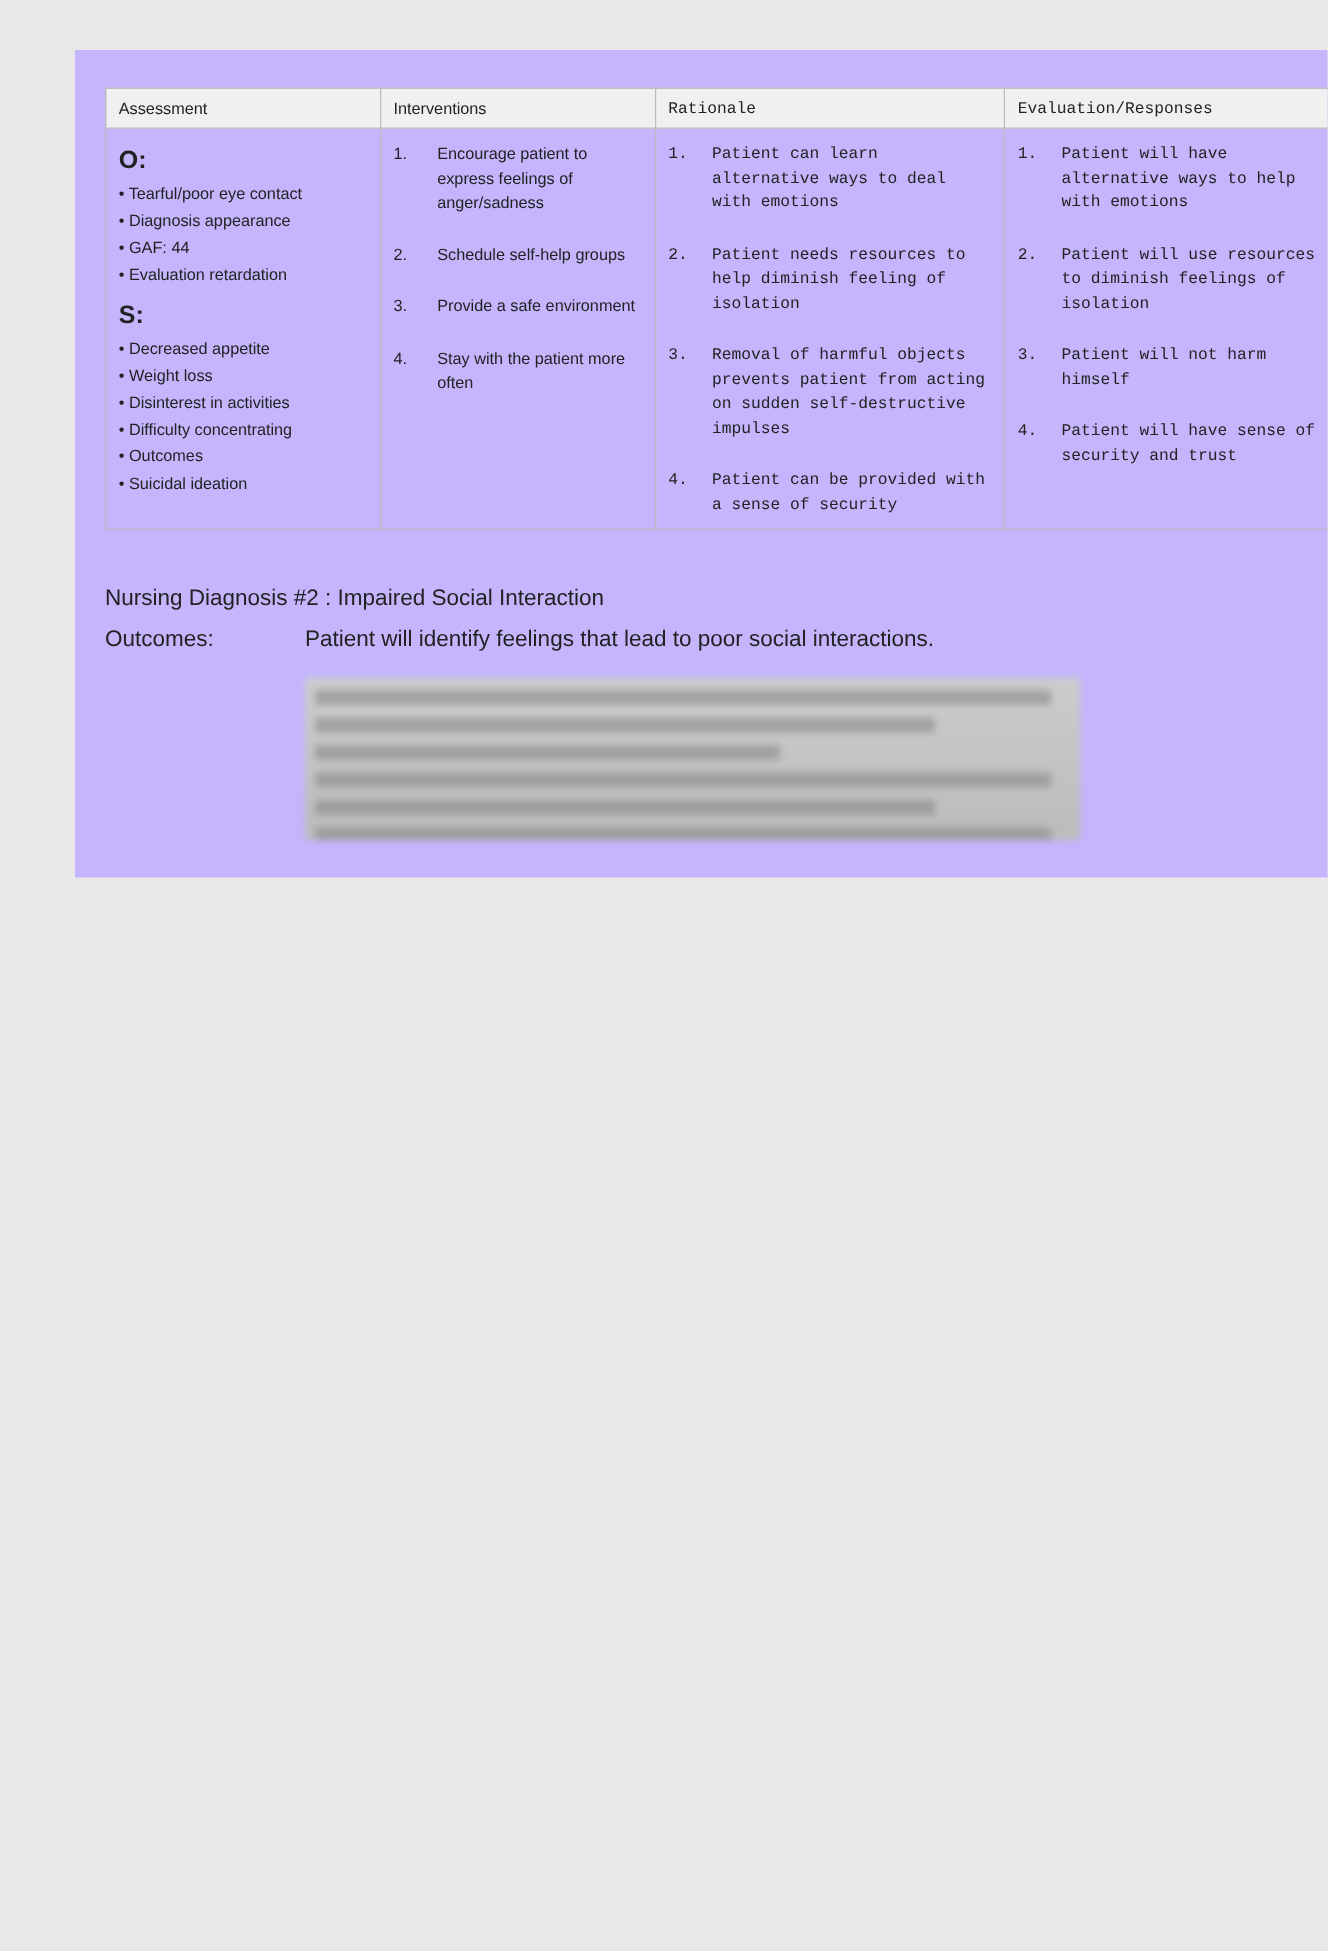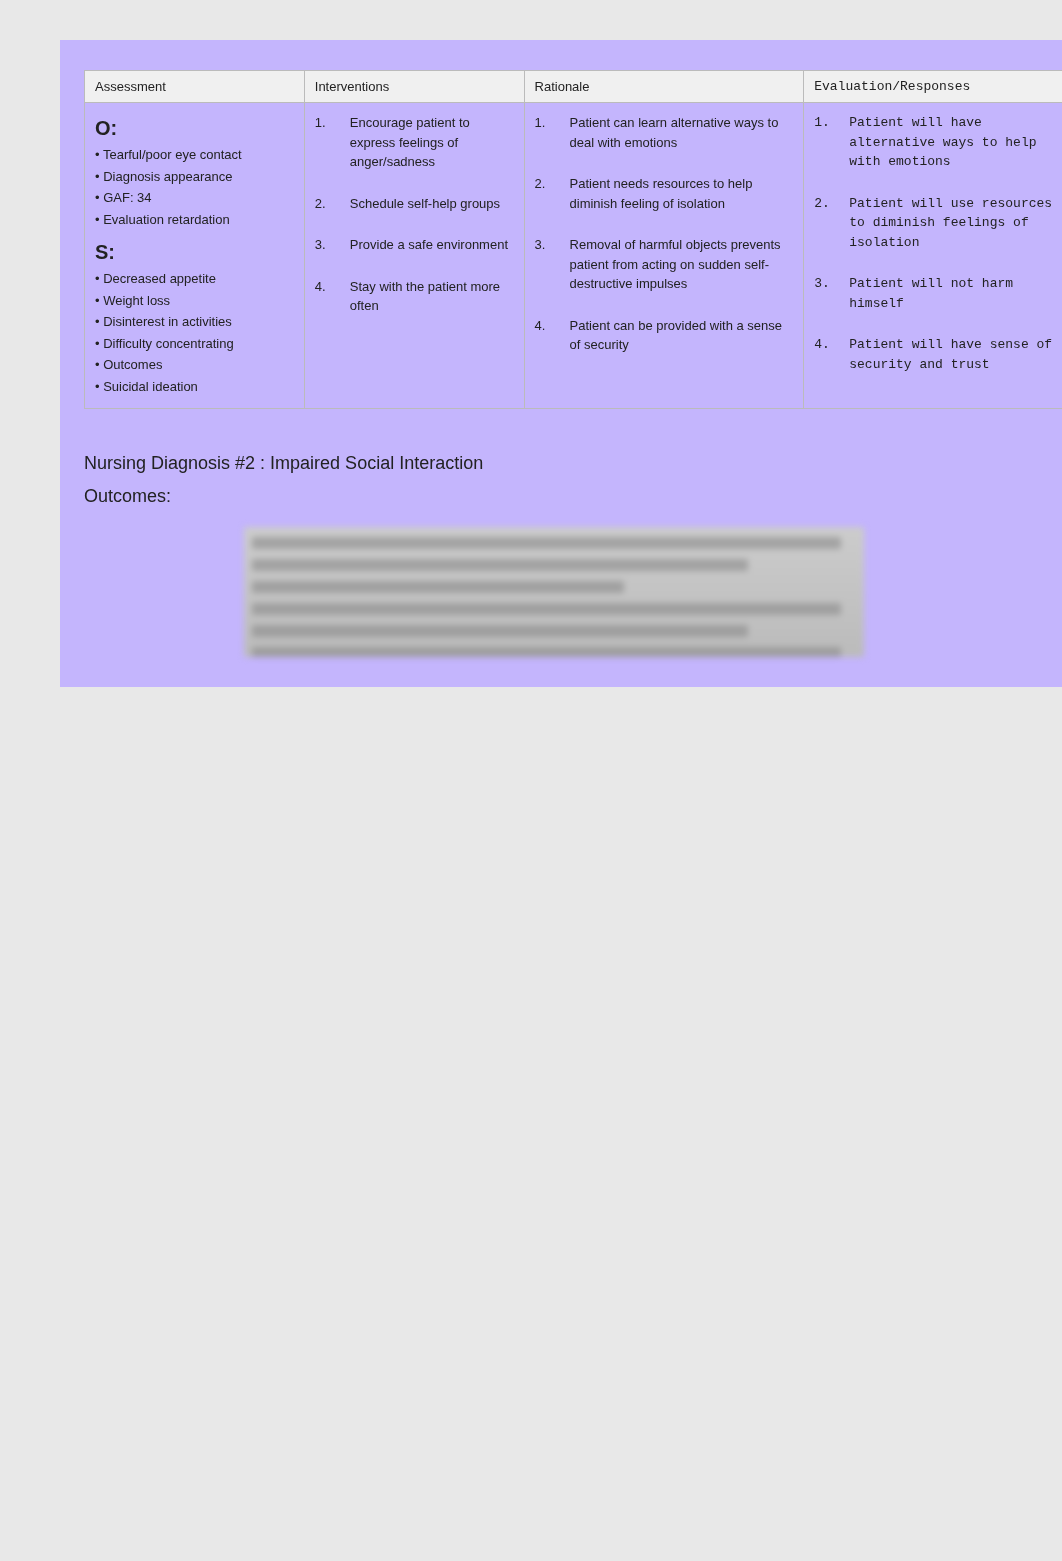--- a/index.html
+++ b/index.html
@@ -45,21 +45,21 @@
 
     .care-plan-table td {
       border: 1px solid #bbb;
       padding: 10px 10px;
       vertical-align: top;
       font-size: 13px;
     }
 
     .col-assessment { width: 22%; }
     .col-interventions { width: 22%; }
-    .col-rationale { width: 28%; }
+    .col-rationale { width: 28%; font-family: Liberation Mono, monospace; }
     .col-evaluation { width: 28%; font-family: Liberation Mono, monospace; }
 
     
     .assessment-content {
       line-height: 1.5;
     }
 
     .assessment-content .section-label {
       font-size: 20px;
       font-weight: bold;
@@ -176,21 +176,21 @@
       </tr>
     </thead>
     <tbody>
       <tr>
 
         <td class="col-assessment">
           <div class="assessment-content">
             <span class="section-label">O:</span>
             <span class="bullet-item">• Tearful/poor eye contact</span>
             <span class="bullet-item">• Diagnosis appearance</span>
-            <span class="bullet-item">• GAF: 34</span>
+            <span class="bullet-item">• GAF: 44</span>
             <span class="bullet-item">• Evaluation retardation</span>
             <span class="section-s">S:</span>
             <span class="bullet-item">• Decreased appetite</span>
             <span class="bullet-item">• Weight loss</span>
             <span class="bullet-item">• Disinterest in activities</span>
             <span class="bullet-item">• Difficulty concentrating</span>
             <span class="bullet-item">• Outcomes</span>
             <span class="bullet-item">• Suicidal ideation</span>
           </div>
         </td>
@@ -260,20 +260,21 @@
       </tr>
     </tbody>
   </table>
 
   <div class="bottom-section">
     <div class="diagnosis-row">
         <span style="min-width: 160px; display: inline-block;">Nursing Diagnosis #2        : Impaired Social Interaction</span>
       </div>
     <div class="outcomes-row">
       <span class="outcomes-label">Outcomes:</span>
+      <span>Patient will identify feelings that lead to poor social interactions.</span>
     </div>
 
     <div class="blurred-content">
       <div class="blurred-line long"></div>
       <div class="blurred-line medium"></div>
       <div class="blurred-line short"></div>
       <div class="blurred-line long"></div>
       <div class="blurred-line medium"></div>
       <div class="blurred-line long"></div>
 

